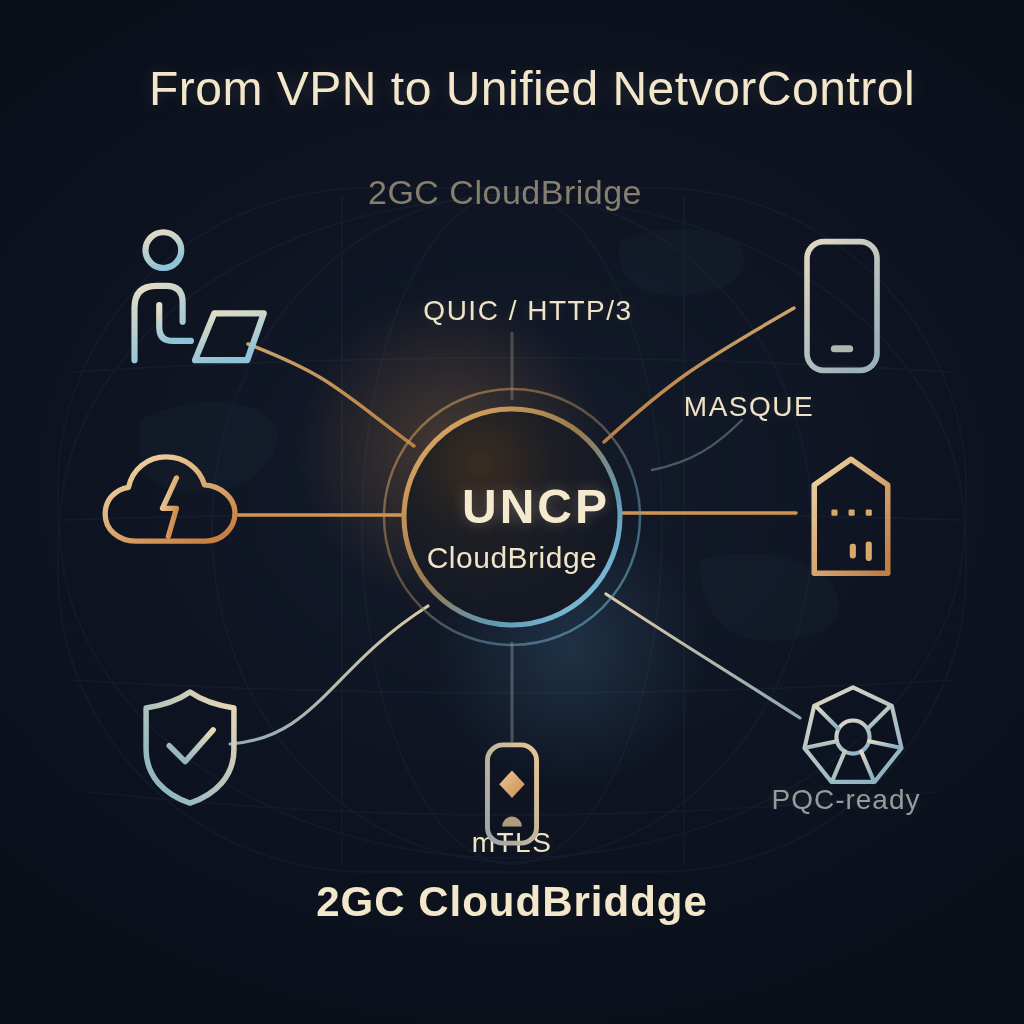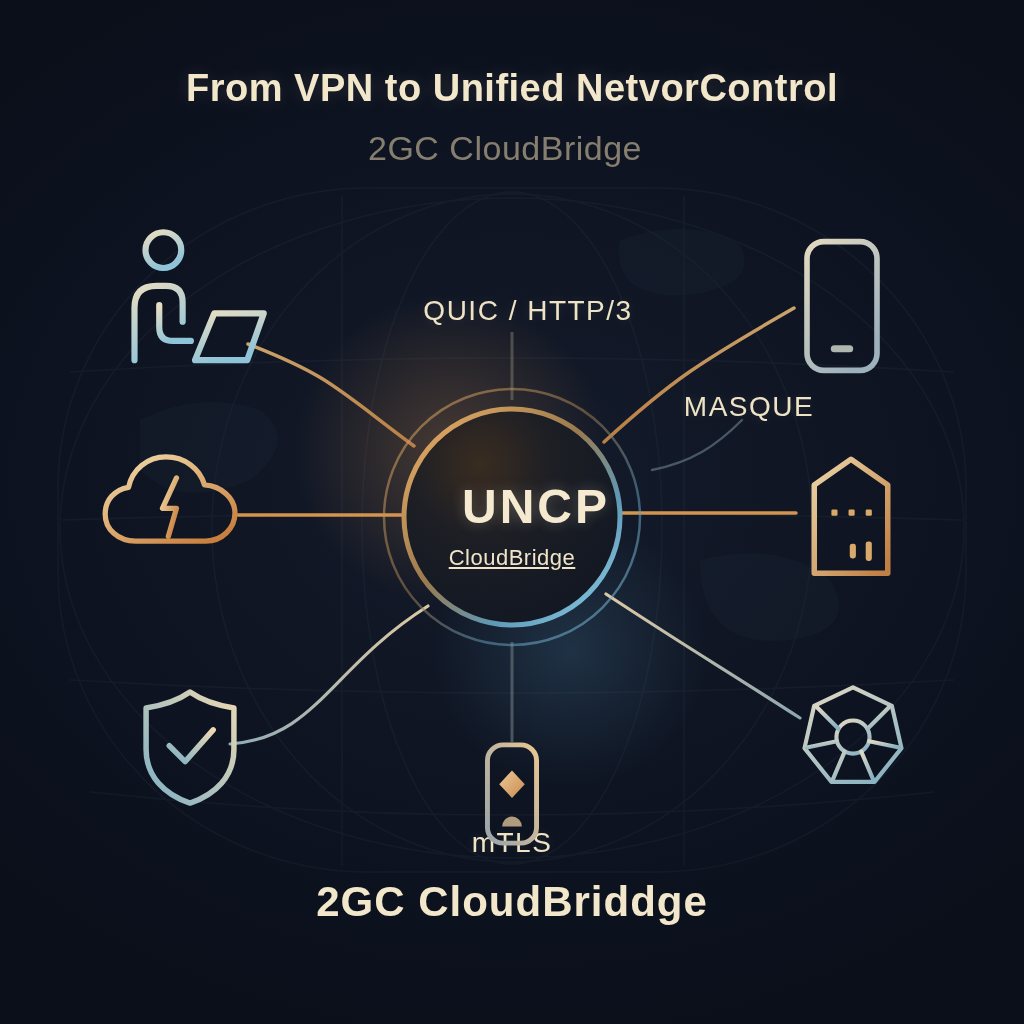--- a/index.html
+++ b/index.html
@@ -3,26 +3,26 @@
 <meta charset="utf-8">
 <style>
   html,body{margin:0;padding:0;background:#070b13;}
   .canvas{
     position:relative;width:1024px;height:1024px;overflow:hidden;
     background:radial-gradient(ellipse 70% 55% at 50% 47%, #141b2a 0%, #0e1422 55%, #0a0f1a 100%);
     font-family:"Liberation Sans", sans-serif;
   }
   .abs{position:absolute;}
   .txt{white-space:nowrap;transform:translate(-50%,-50%);}
-  .title{font-size:38px;font-weight:700;color:#f2e7ca;letter-spacing:.5px;text-shadow:0 0 18px rgba(242,231,202,.15);}
-  .subtitle{font-size:34px;font-weight:500;color:#867e6e;letter-spacing:.5px;}
+  .title{font-size:48px;font-weight:400;color:#f2e7ca;letter-spacing:.5px;text-shadow:0 0 18px rgba(242,231,202,.15);margin-left:20px;}
+  .subtitle{font-size:34px;font-weight:500;color:#867e6e;letter-spacing:.5px;margin-top:44px;}
   .edge-label{font-size:28px;font-weight:500;color:#eee3c5;letter-spacing:1.5px;text-shadow:0 0 12px rgba(238,227,197,.12);}
   .edge-label.gray{color:#989b9e;letter-spacing:1px;}
   .hub-title{font-size:48px;font-weight:600;color:#f5ead0;letter-spacing:3px;text-shadow:0 0 14px rgba(245,234,208,.25);}
-  .hub-sub{font-size:22px;font-weight:500;color:#f0e5c9;letter-spacing:.5px;text-decoration:underline;}
+  .hub-sub{font-size:30px;font-weight:500;color:#f0e5c9;letter-spacing:.5px;}
   .footer-brand{font-size:42px;font-weight:700;color:#f2e7ca;letter-spacing:1px;}
   .glow{pointer-events:none;}
   svg{display:block;overflow:visible;}
 </style>
 </head>
 <body>
 
 <div class="canvas">
 
   <svg class="abs" width="1024" height="1024" style="left:0;top:0;">
@@ -102,20 +102,21 @@
   <div class="abs txt hub-title" style="left:536px;top:506px;">UNCP</div>
   <div class="abs txt hub-sub" style="left:512px;top:558px;">CloudBridge</div>
 
   <div class="abs txt title" style="left:512px;top:88px;">From VPN to Unified NetvorControl</div>
   <div class="abs txt subtitle" style="left:505px;top:148px;">2GC CloudBridge</div>
   <div class="abs txt footer-brand" style="left:512px;top:902px;">2GC CloudBriddge</div>
 
   <div class="abs txt edge-label" style="left:528px;top:311px;">QUIC / HTTP/3</div>
   <div class="abs txt edge-label" style="left:749px;top:407px;">MASQUE</div>
   <div class="abs txt edge-label" style="left:512px;top:843px;">mTLS</div>
+  <div class="abs txt edge-label gray" style="left:846px;top:800px;">PQC-ready</div>
 
   <div class="abs" style="left:118px;top:228px;">
     <svg width="165" height="135" viewBox="0 0 120 98">
       <defs>
         <linearGradient id="icUser" x1="0" y1="0" x2="0.4" y2="1">
           <stop offset="0" stop-color="#e9dec2"></stop>
             <stop offset="1" stop-color="#8fc3d8"></stop>
         </linearGradient>
       </defs>
       <g fill="none" stroke="url(#icUser)" stroke-width="4.5" stroke-linecap="round" stroke-linejoin="round">

